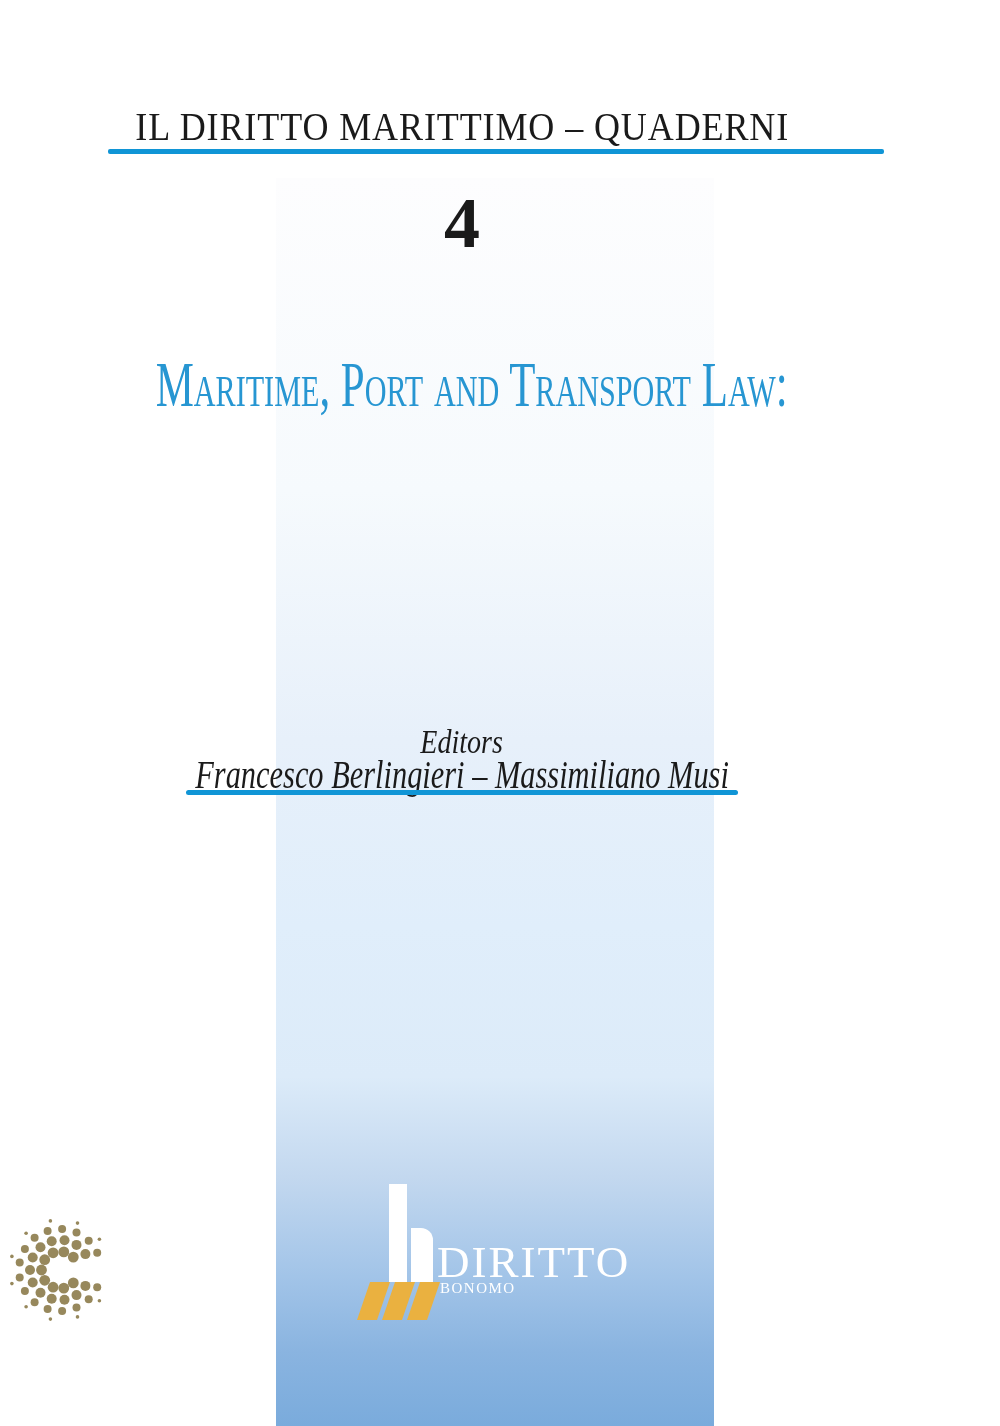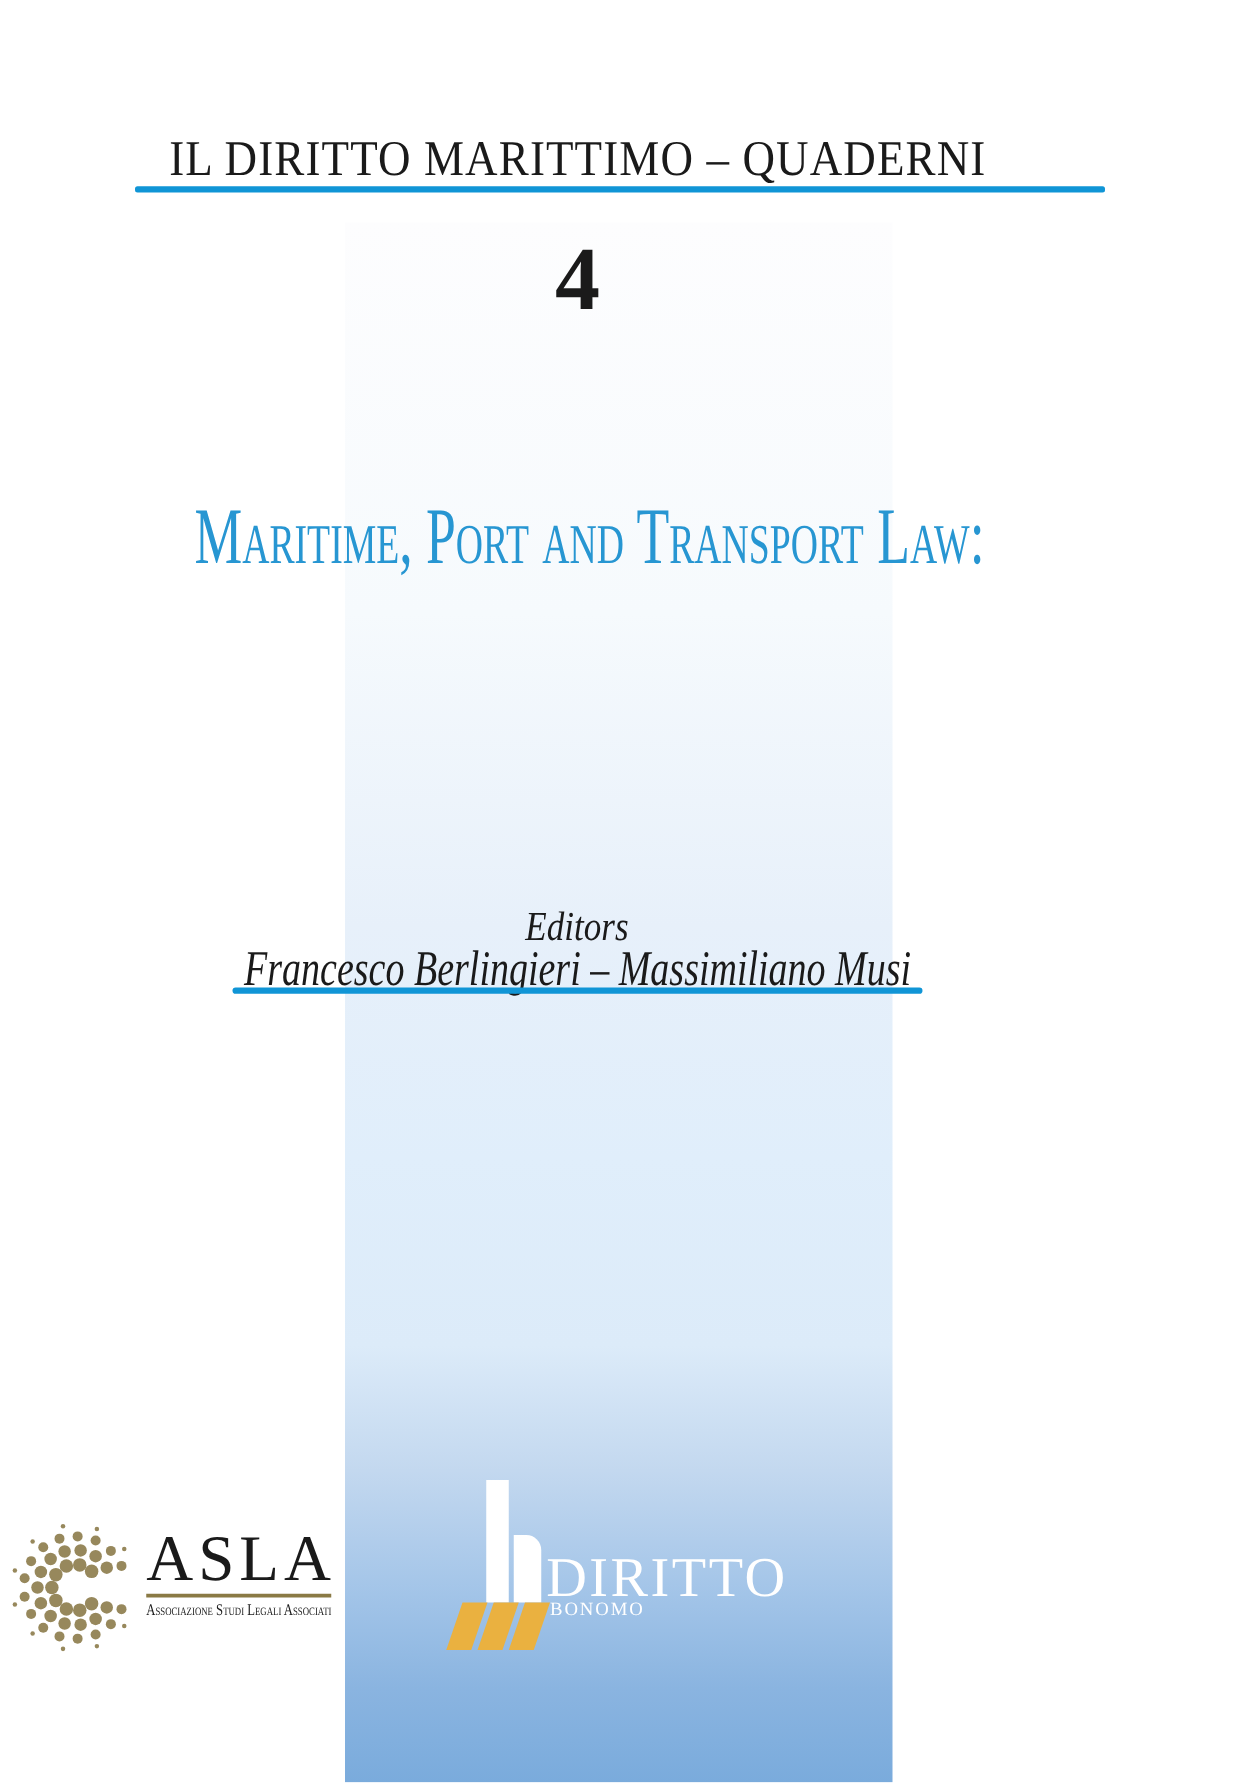--- a/index.html
+++ b/index.html
@@ -47,21 +47,20 @@
     background:var(--accent-blue,#1095d6);border-radius:2px;
   }
   .series-number{
     top:182px;font-size:72px;font-weight:600;color:var(--ink,#1a1a1a);
   }
   
   .book-title{
     font-size:64px;
     font-variant:small-caps;
     color:var(--title-blue,#2796d2);
-    margin-top:44px;
   }
   .book-title > span{transform:scaleX(0.67);}
   .title-1{top:348px;}
   .title-2{top:425px;}
   
   .editors-label{top:724px;font-size:33px;font-style:italic;}
   .editors-label > span{transform:scaleX(0.85);}
   .editors-names{top:751px;font-size:40px;font-style:italic;}
   .editors-names > span{transform:scaleX(0.76);}
   .editors-underline{
@@ -167,27 +166,20 @@
         <circle cx="72.5" cy="101.9" r="1.8" fill="#97885c"></circle>
         <circle cx="45.4" cy="104.1" r="1.8" fill="#97885c"></circle>
         <circle cx="21.1" cy="91.8" r="1.8" fill="#97885c"></circle>
         <circle cx="6.9" cy="68.6" r="1.8" fill="#97885c"></circle>
         <circle cx="6.9" cy="41.4" r="1.8" fill="#97885c"></circle>
         <circle cx="21.1" cy="18.2" r="1.8" fill="#97885c"></circle>
         <circle cx="45.4" cy="5.9" r="1.8" fill="#97885c"></circle>
         <circle cx="72.5" cy="8.1" r="1.8" fill="#97885c"></circle>
         <circle cx="94.4" cy="24.2" r="1.8" fill="#97885c"></circle>
       </svg>
-    <div class="asla-text">
-      <div class="asla-word">ASLA</div>
-      <div class="asla-rule-el"></div>
-      <div class="asla-caption">
-        <span>Associazione Studi Legali Associati</span>
-      </div>
-    </div>
   </div>
 
   <svg class="bonomo-mark" viewBox="0 0 90 145">
     <rect x="39" y="4" width="18" height="98" fill="#ffffff"></rect>
     <path d="M61,102 L61,48 L71,48 A12,12 0 0 1 83,60 L83,102 Z" fill="#ffffff"></path>
     <polygon points="20,102 40,102 27,140 7,140" fill="var(--stripe-orange,#eab140)"></polygon>
     <polygon points="45,102 65,102 52,140 32,140" fill="var(--stripe-orange,#eab140)"></polygon>
     <polygon points="70,102 90,102 77,140 57,140" fill="var(--stripe-orange,#eab140)"></polygon>
   </svg>
   <div class="bonomo-word">DIRITTO</div>

